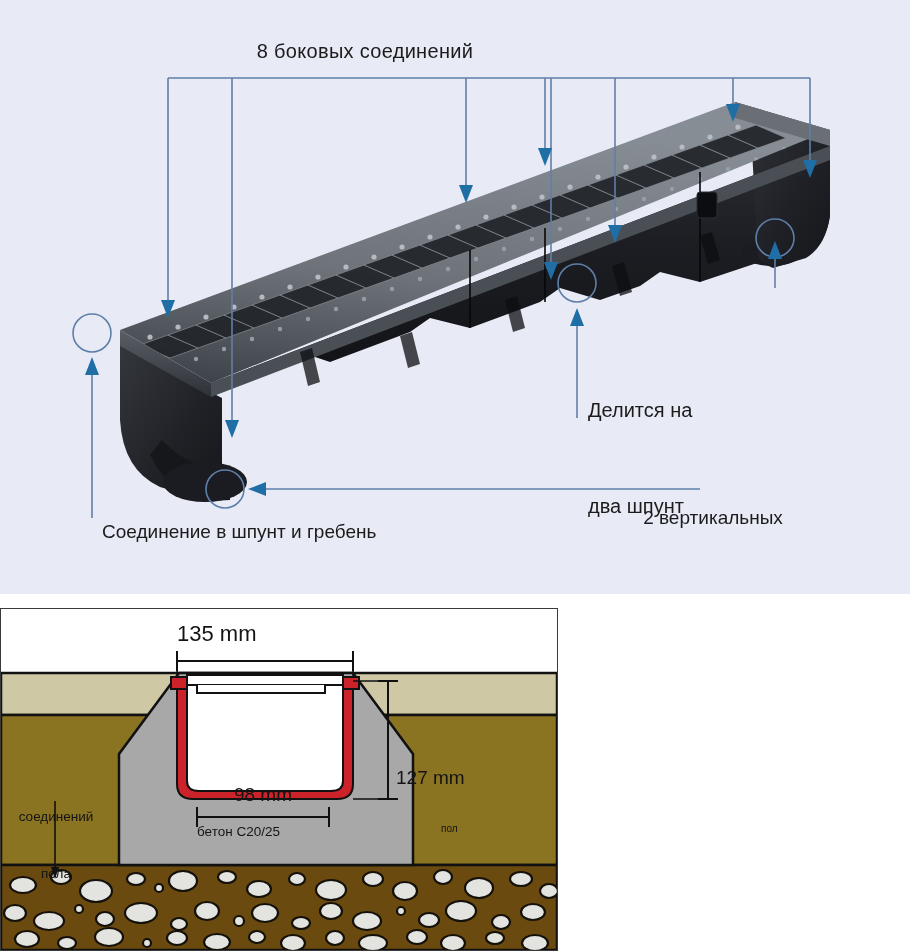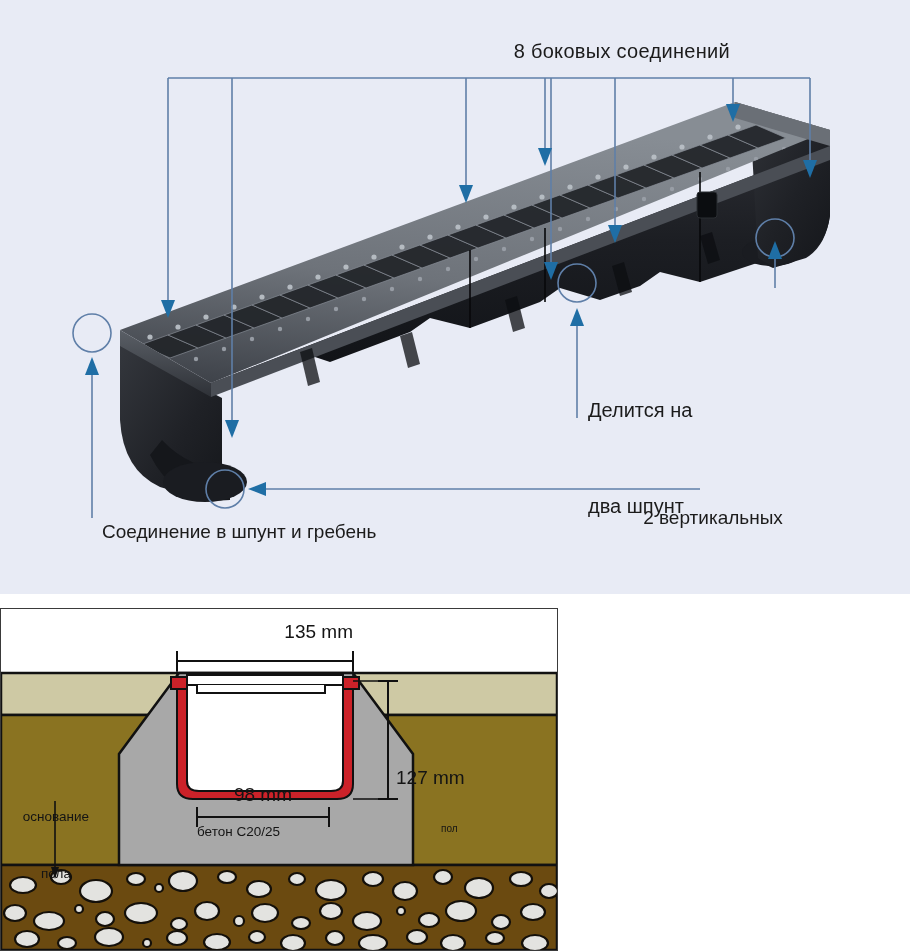--- a/index.html
+++ b/index.html
@@ -14,21 +14,21 @@
   #top-panel{
     position:absolute;left:0;top:0;width:910px;height:594px;
     background:#e8ebf5;overflow:hidden;
   }
 
   .anno-text{
     position:absolute;color:#1b1b1b;white-space:pre;
     font-family:"Liberation Sans", sans-serif;
   }
   #title-label{
-    left:0;top:40px;width:730px;text-align:right;
+    left:0;top:40px;width:730px;text-align:center;
     font-size:20px;letter-spacing:.3px;
   }
   #split-label{
     left:588px;top:330px;font-size:20px;line-height:32px;
   }
   #vert-label{
     left:622px;top:443px;font-size:19px;line-height:30px;width:182px;text-align:center;
   }
   #tongue-label{
     left:102px;top:521px;font-size:19px;
@@ -39,21 +39,21 @@
   
   #bottom-panel{
     position:absolute;left:0;top:608px;width:558px;height:343px;
     background:#ffffff;border:1.5px solid #3a3a3a;box-sizing:border-box;
     overflow:hidden;
   }
   .dim-text{
     position:absolute;color:#141414;white-space:pre;
     font-family:"Liberation Sans", sans-serif;
   }
-  #dim-135{left:176px;top:12px;width:176px;text-align:right;font-size:19px;}
+  #dim-135{left:176px;top:12px;width:176px;text-align:left;font-size:22px;}
   #dim-127{left:395px;top:116px;font-size:19px;margin-top:42px;}
   #dim-98{left:196px;top:175px;width:132px;text-align:center;font-size:19px;}
   #concrete-label{left:196px;top:215px;font-size:13.5px;text-align:center;}
   #floor-base-label{left:12px;top:160px;width:86px;text-align:center;font-size:13.5px;line-height:19px;}
   #floor-label{left:440px;top:198px;font-size:10px;margin-top:16px;}
 </style>
 </head>
 <body>
 
 <div id="stage">
@@ -375,20 +375,20 @@
 
     <div class="dim-text" id="dim-135">135 mm</div>
 
     <div class="dim-text" id="dim-127">127 mm</div>
 
     <div class="dim-text" id="dim-98">98 mm</div>
 
     <div class="dim-text" id="concrete-label">бетон C20/25</div>
 
     <div class="dim-text" id="floor-base-label">
-      <div>основание</div>
+      <div>соединений</div>
       <div>пола</div>
     </div>
 
     <div class="dim-text" id="floor-label">пол</div>
   </div>
 
 </div>
 
 </body></html>

